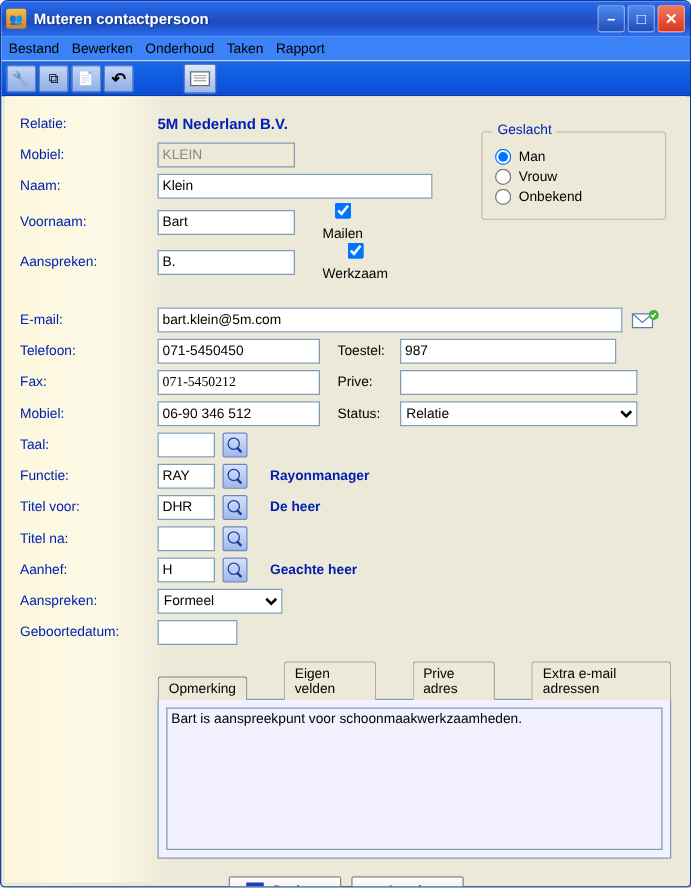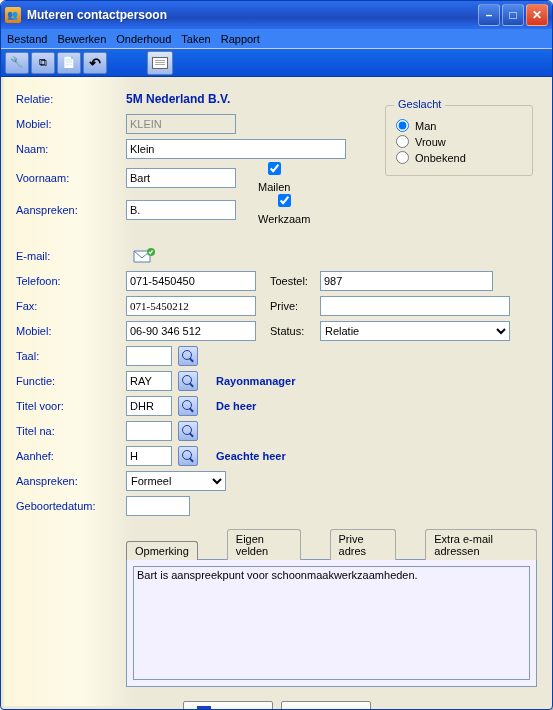--- a/index.html
+++ b/index.html
@@ -133,20 +133,21 @@
             <span>Vrouw</span>
           </label>
         <label class="radio-row">
             <input type="radio" name="g" style="">
             <span>Onbekend</span>
           </label>
       </fieldset>
 
       <div class="row" style="margin-top:19px">
         <div class="lbl">E-mail:</div>
+        <input class="inp" style="width: 372px;" value="bart.klein@5m.com">
         <span class="mailicon">
           <svg viewBox="0 0 24 18">
               <polygon points="2,4 18,4 18,15 2,15" fill="#fff" stroke="#5a7fb0"></polygon>
               <polyline points="2,4 10,11 18,4" fill="none" stroke="#5a7fb0"></polyline>
               <circle cx="19" cy="5" r="4" fill="#3fae3f"></circle>
               <path d="M17 5 l1.3 1.5 l2.2 -3" stroke="#fff" fill="none" stroke-width="1.3"></path>
             </svg>
         </span>
       </div>
 

